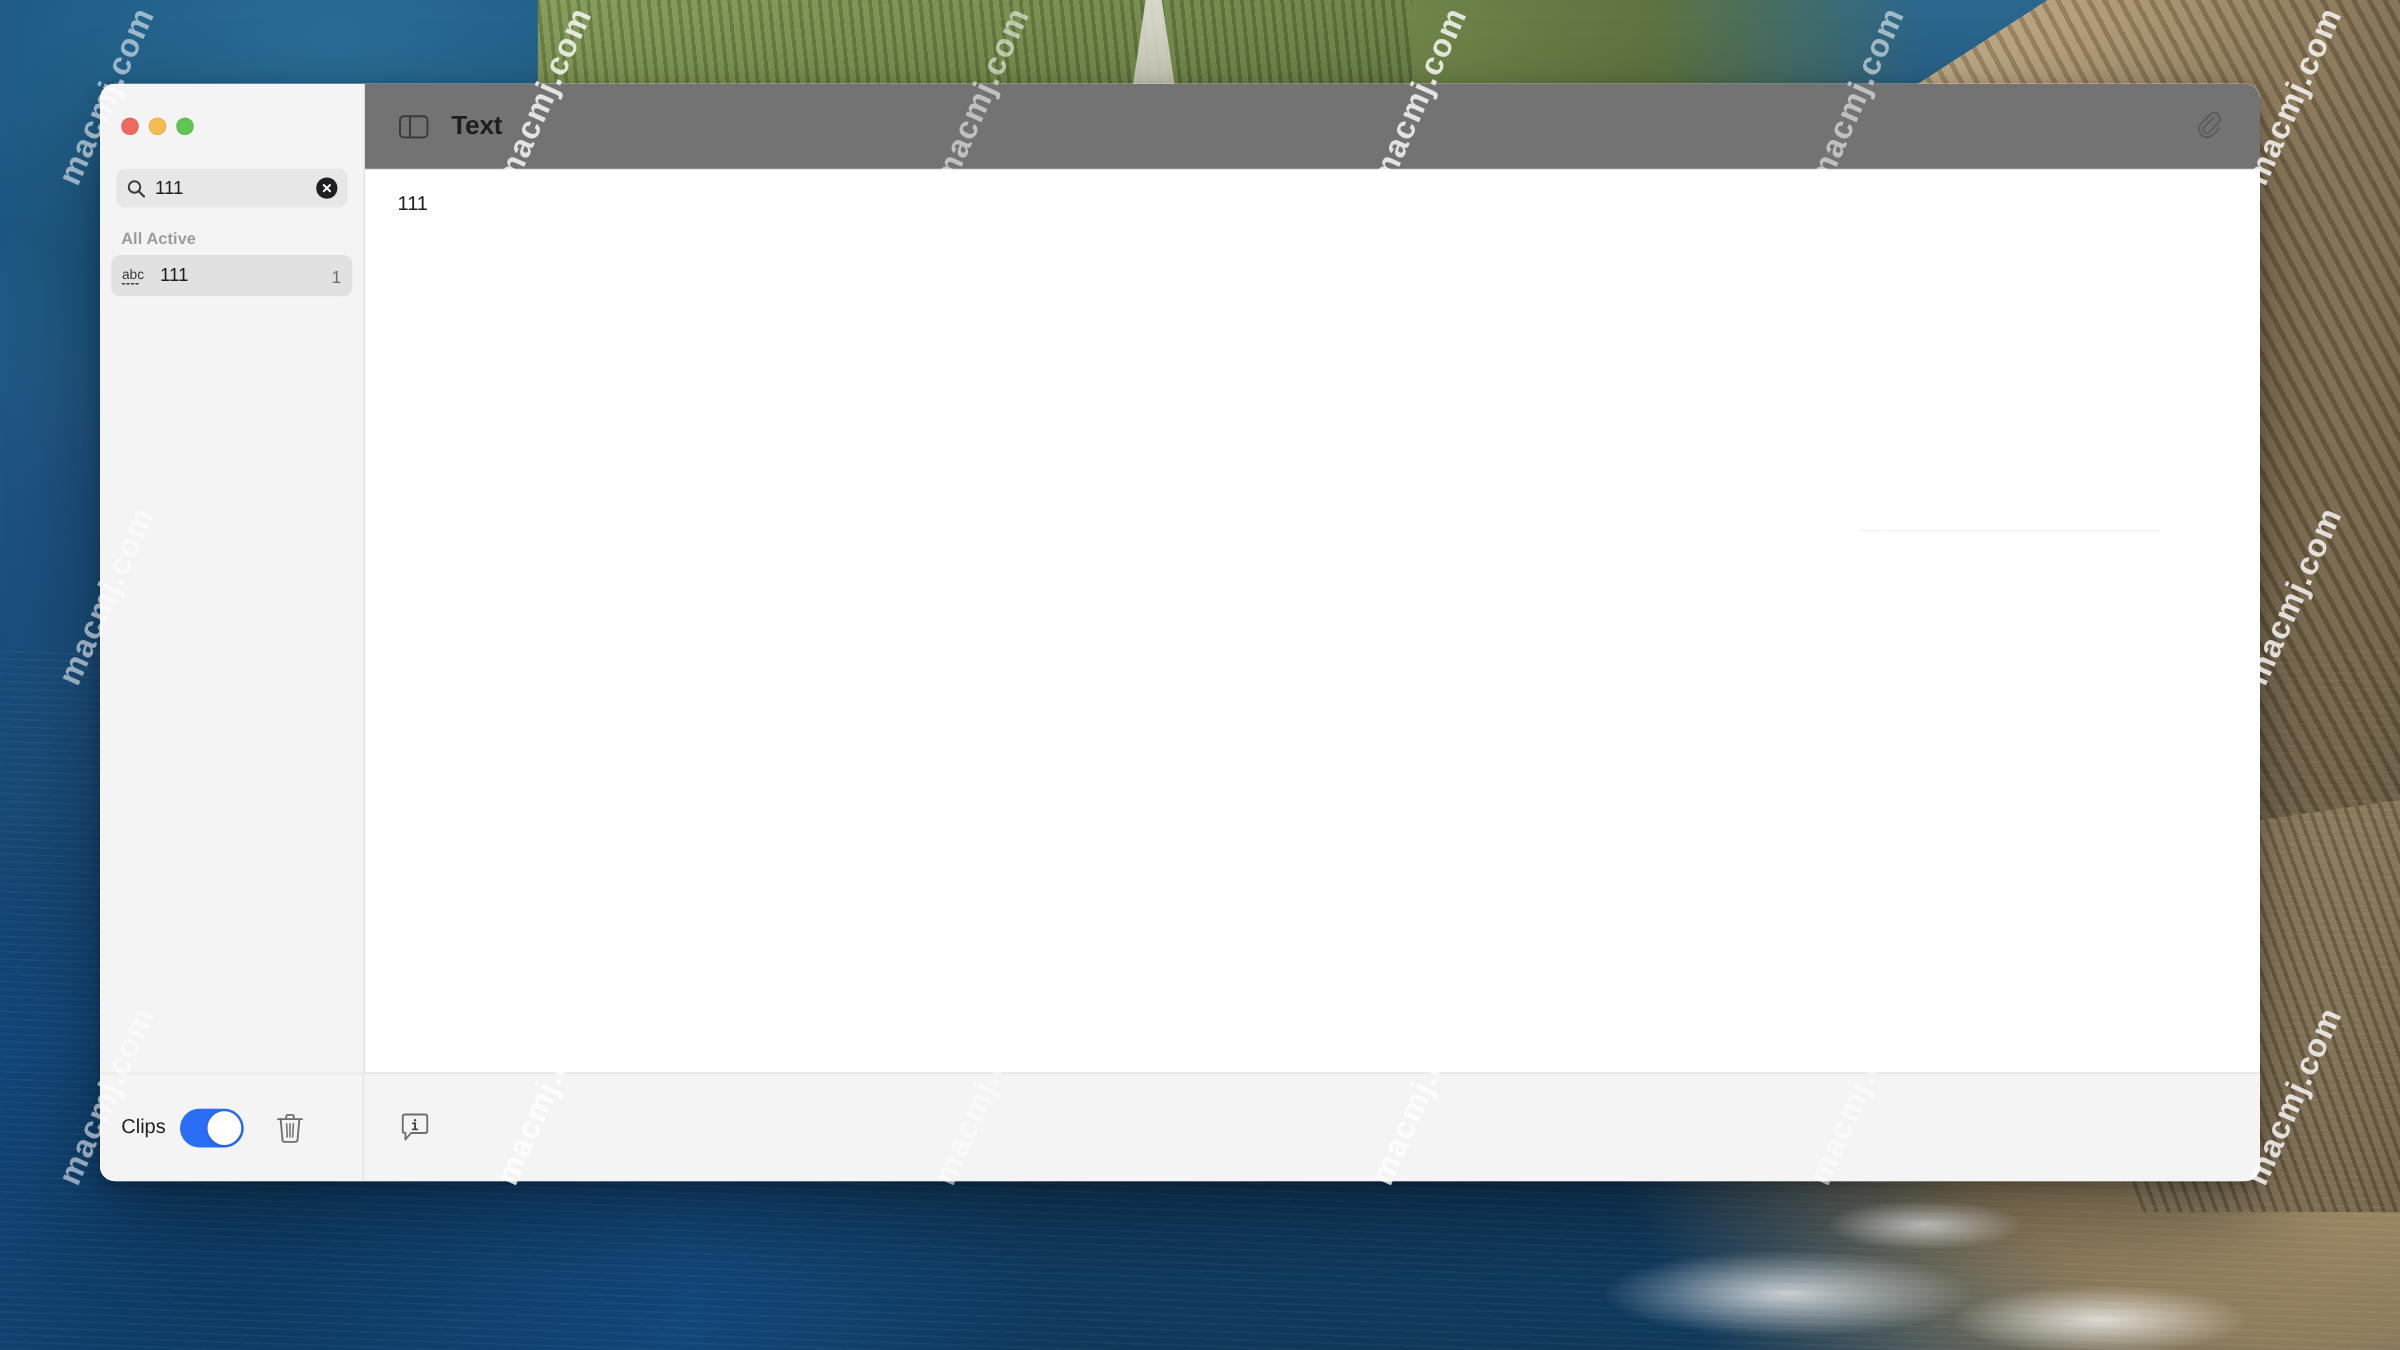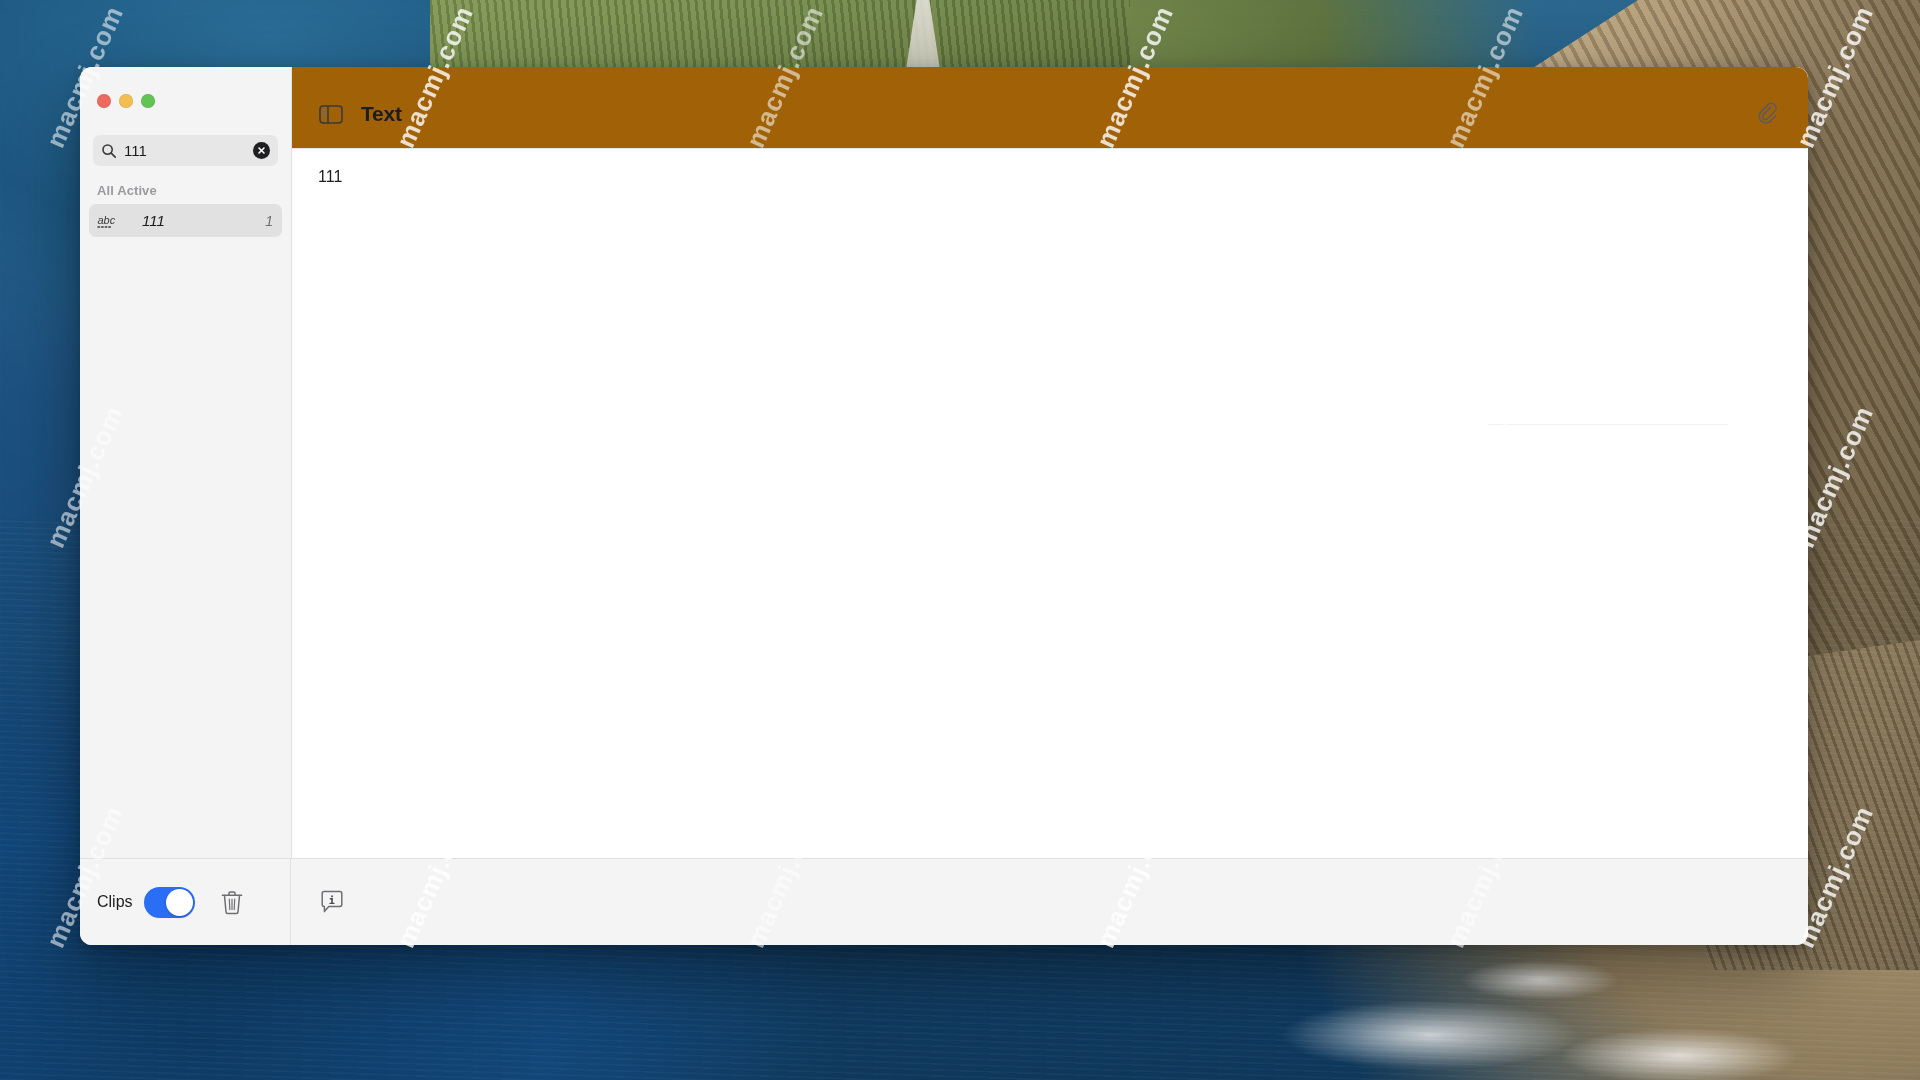--- a/index.html
+++ b/index.html
@@ -204,22 +204,21 @@
   }
 
   .clip-list { padding: 0 9px; }
   .clip-row {
     height: 33px;
     border-radius: 7px;
     background: #e1e1e2;
     display: flex;
     align-items: center;
     padding: 0 9px 0 8px;
-    gap: 23px;
-    font-style: italic;
+    gap: 9px;
   }
   .clip-icon { flex: 0 0 auto; display: flex; }
   .clip-title {
     flex: 1;
     font-size: 15px;
     color: #1d1d1f;
     overflow: hidden;
     white-space: nowrap;
     text-overflow: ellipsis;
   }
@@ -291,23 +290,23 @@
     display: flex;
     flex-direction: column;
     background: #ffffff;
     min-width: 0;
   }
   .content-toolbar {
     height: 68px;
     flex: 0 0 68px;
     display: flex;
     align-items: center;
-    padding: 13px 26px 0 27px;
+    padding: 0 26px 0 27px;
     border-bottom: 1px solid #e6e6e6;
-    background: #a16207;
+    background: #737373;
   }
   .tb-left { display: flex; align-items: center; gap: 18px; }
   .tb-title {
     font-size: 21px;
     font-weight: 700;
     color: #1d1d1f;
     letter-spacing: -0.2px;
   }
   .tb-spacer { flex: 1; }
 

